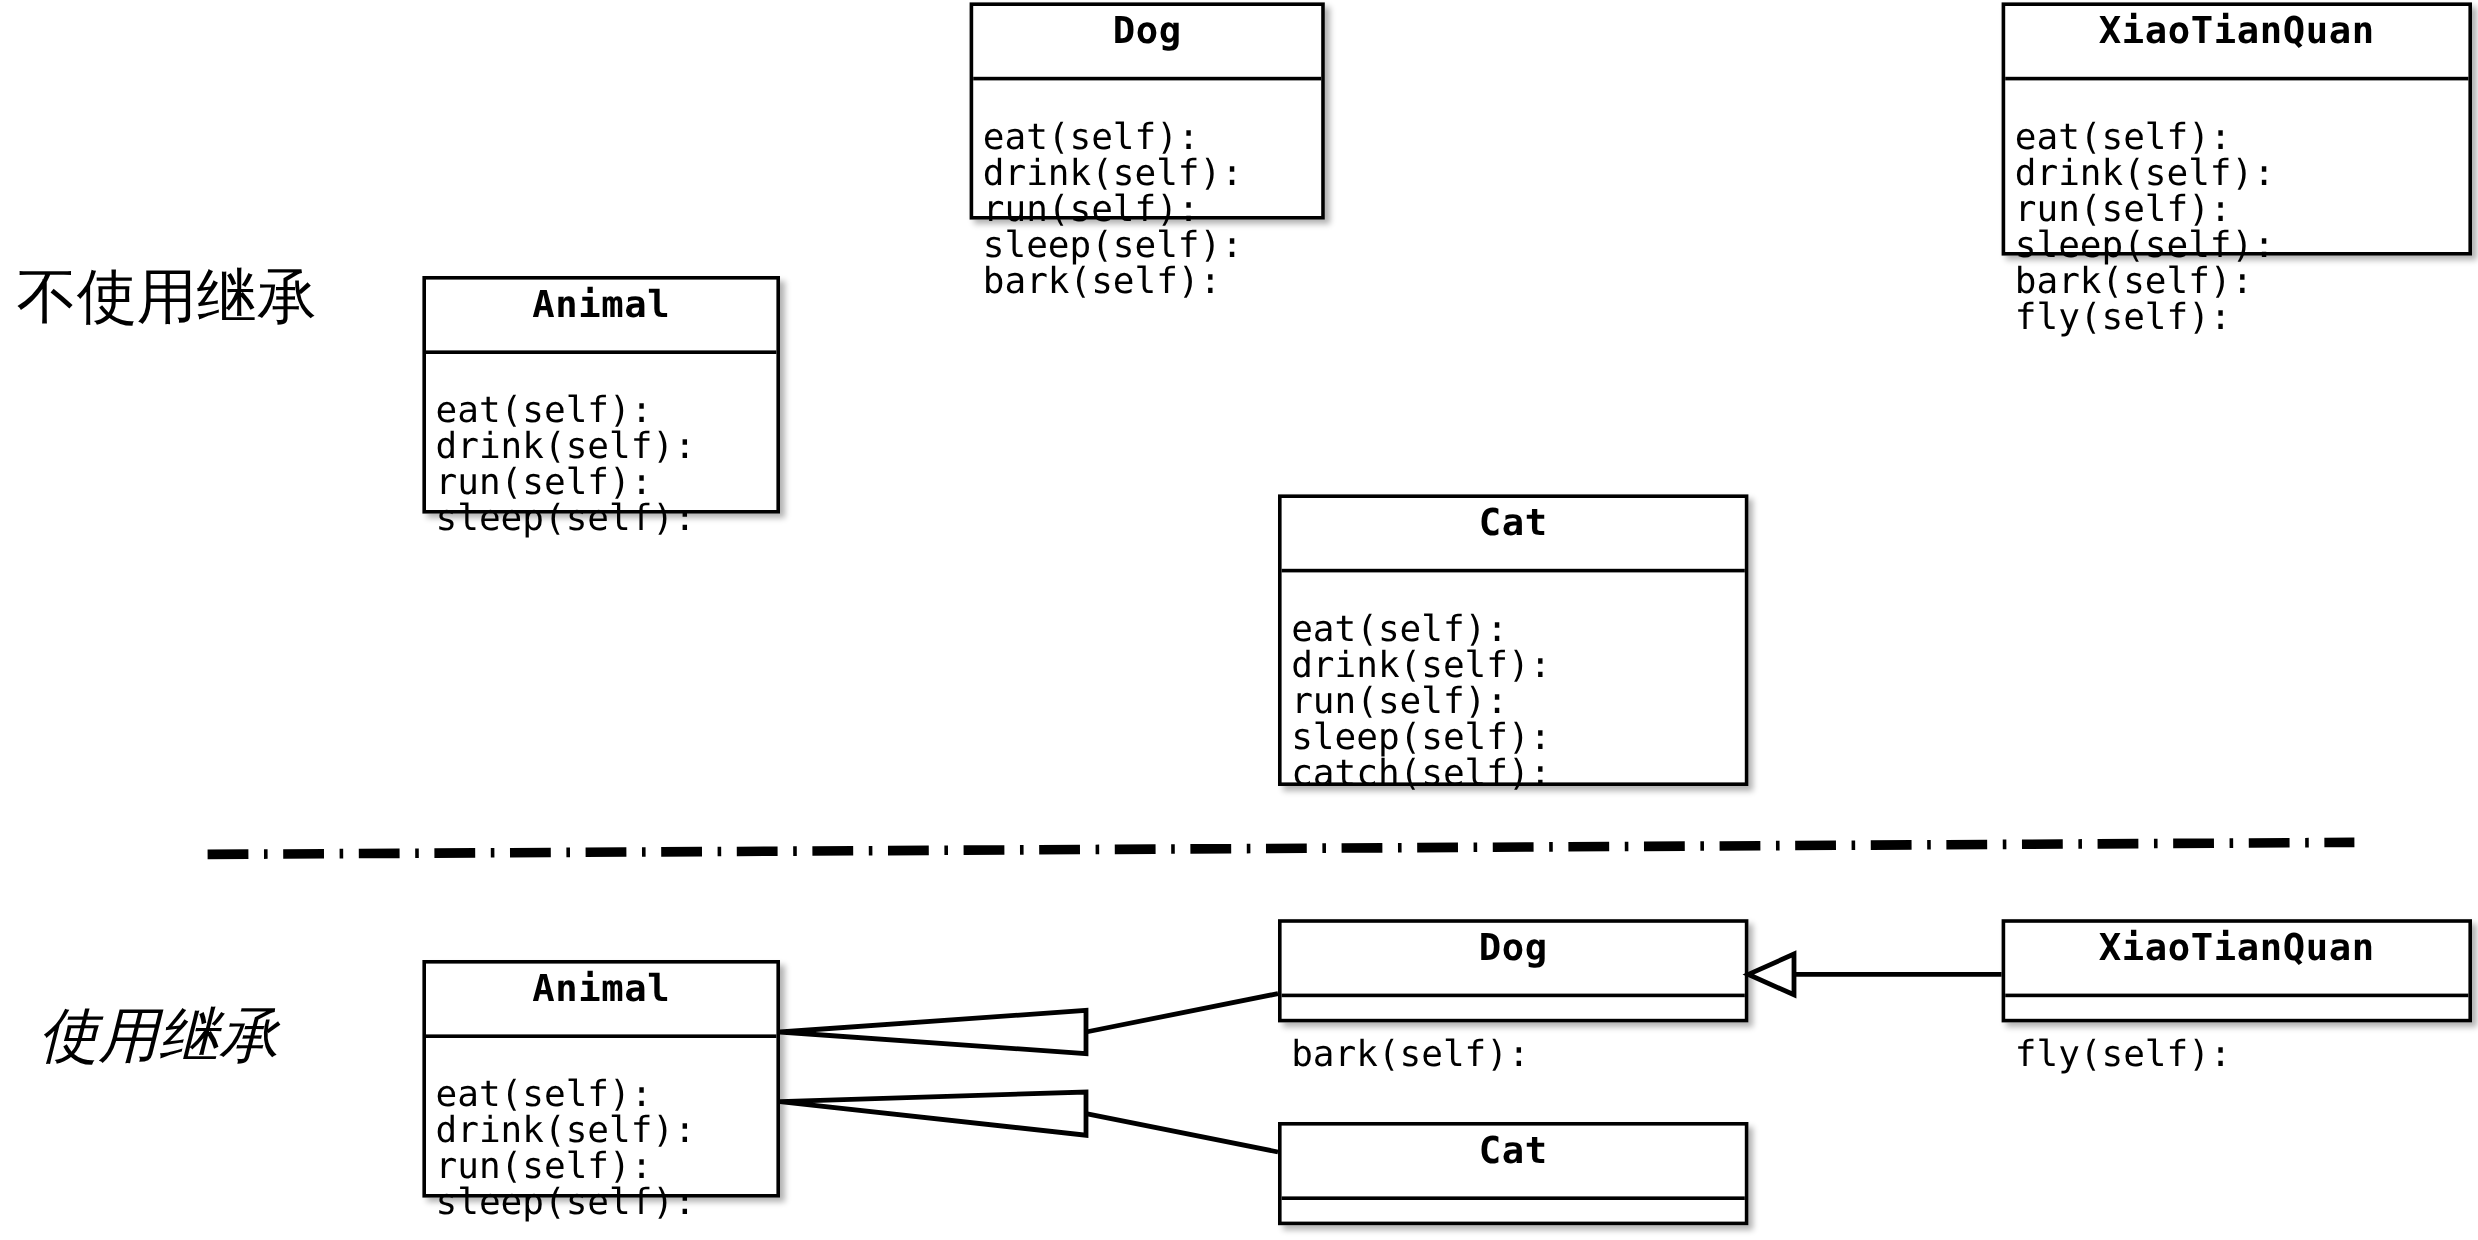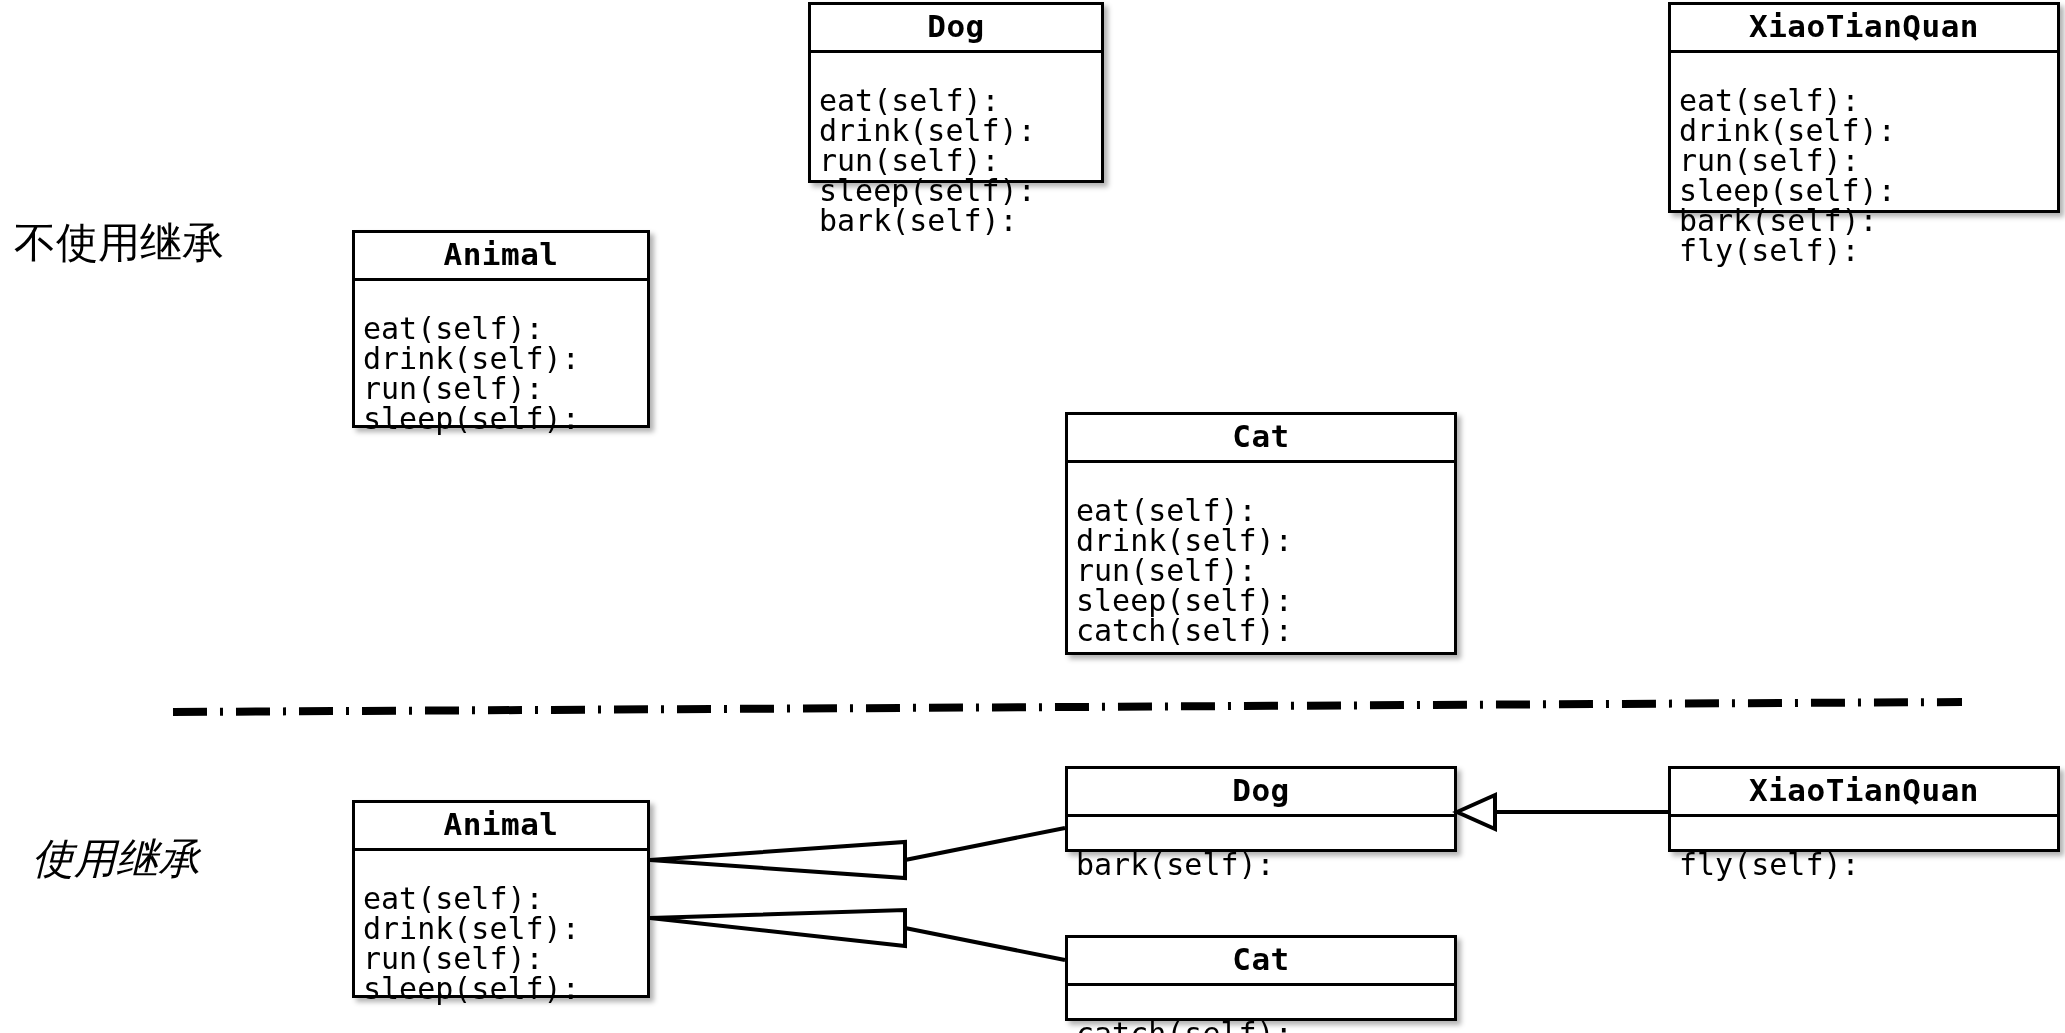--- a/index.html
+++ b/index.html
@@ -13,21 +13,21 @@
     height: 1033px;
     background: #ffffff;
     overflow: hidden;
     font-family: "DejaVu Sans Mono", "Liberation Mono", monospace;
   }
 
   
   .section-label {
     position: absolute;
     font-family: "DejaVu Sans", "Liberation Sans", sans-serif;
-    font-size: 42px;
+    font-size: 50px;
     line-height: 1;
     color: #000000;
     white-space: nowrap;
   }
 
   
   .uml-class {
     position: absolute;
     box-sizing: border-box;
     border: 3px solid #000000;
@@ -36,21 +36,21 @@
     display: flex;
     flex-direction: column;
   }
   .uml-title {
     box-sizing: border-box;
     border-bottom: 3px solid #000000;
     text-align: center;
     font-weight: bold;
     font-size: 31px;
     line-height: 1;
-    padding: 6px 0 8px 0;
+    padding: 6px 0 22px 0;
     color: #000000;
     letter-spacing: 0.5px;
   }
   .uml-members {
     box-sizing: border-box;
     padding: 2px 0 4px 8px;
     flex: 1 1 auto;
     margin-top: 31px;
   }
   .uml-member {

